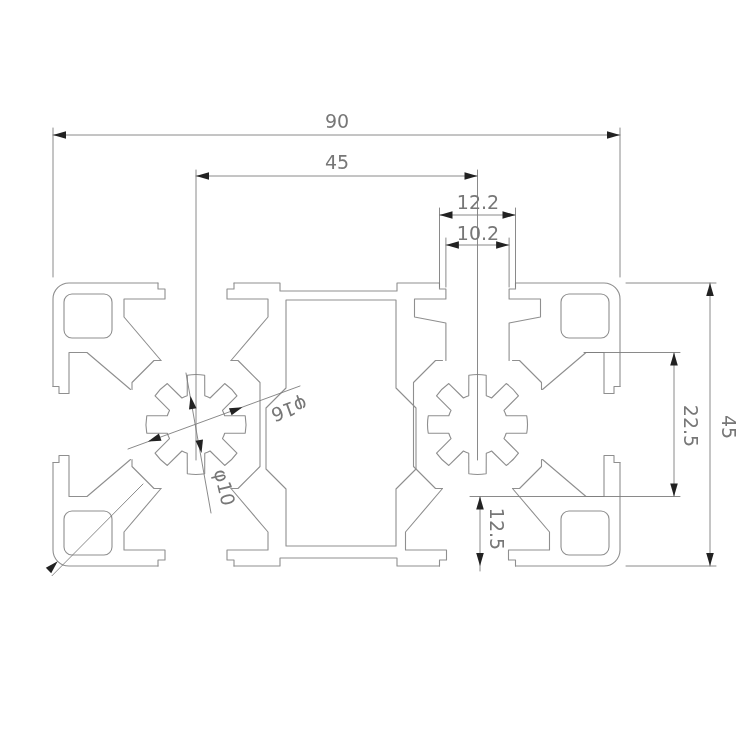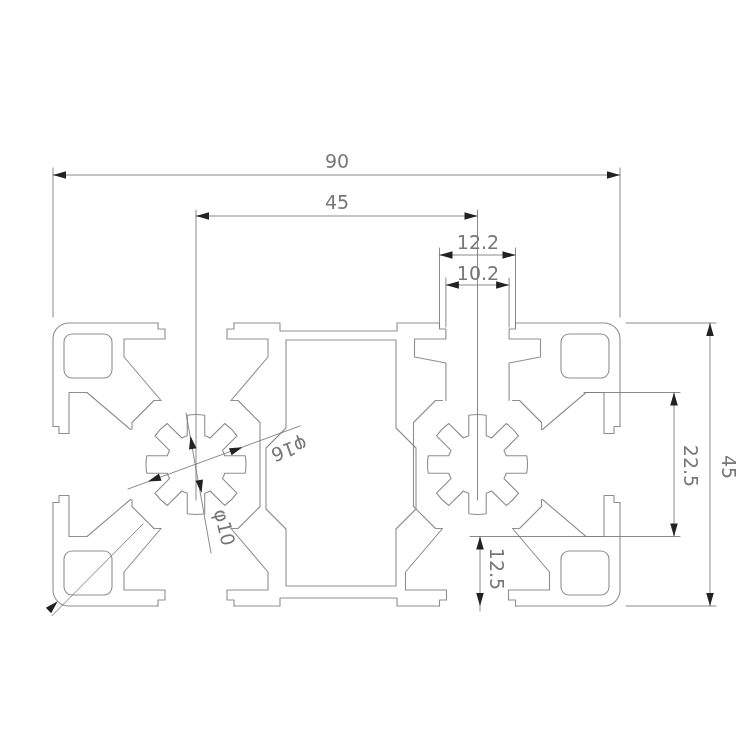--- a/index.html
+++ b/index.html
@@ -1,20 +1,20 @@
 <!DOCTYPE html>
 <html style="--profile-line: #8f8f8f; --dimension-line: #7d7d7d; --arrow: #222222; --text: #777777;"><head>
 <meta charset="utf-8">
 <style>
   :root{
     --bg:#ffffff; --profile-line:#8f8f8f; --dimension-line:#7d7d7d;
     --arrow:#222222; --text:#777777;
   }
   html,body{margin:0;padding:0;background:var(--bg);}
-  .canvas{width:750px;height:576px;background:var(--bg);position:relative;overflow:hidden;margin-top:40px;}
+  .canvas{width:750px;height:576px;background:var(--bg);position:relative;overflow:hidden;}
   svg{display:block;}
   .pline{stroke:var(--profile-line);stroke-width:1.1;fill:none;stroke-linejoin:round;stroke-linecap:round;}
   .dline{stroke:var(--dimension-line);stroke-width:0.9;fill:none;stroke-linecap:round;}
   .arr{fill:var(--arrow);stroke:none;}
   .dim{font-family:"DejaVu Sans", sans-serif;font-size:19px;fill:var(--text);}
   .mid{text-anchor:middle;}
 </style>
 </head>
 <body>
 

